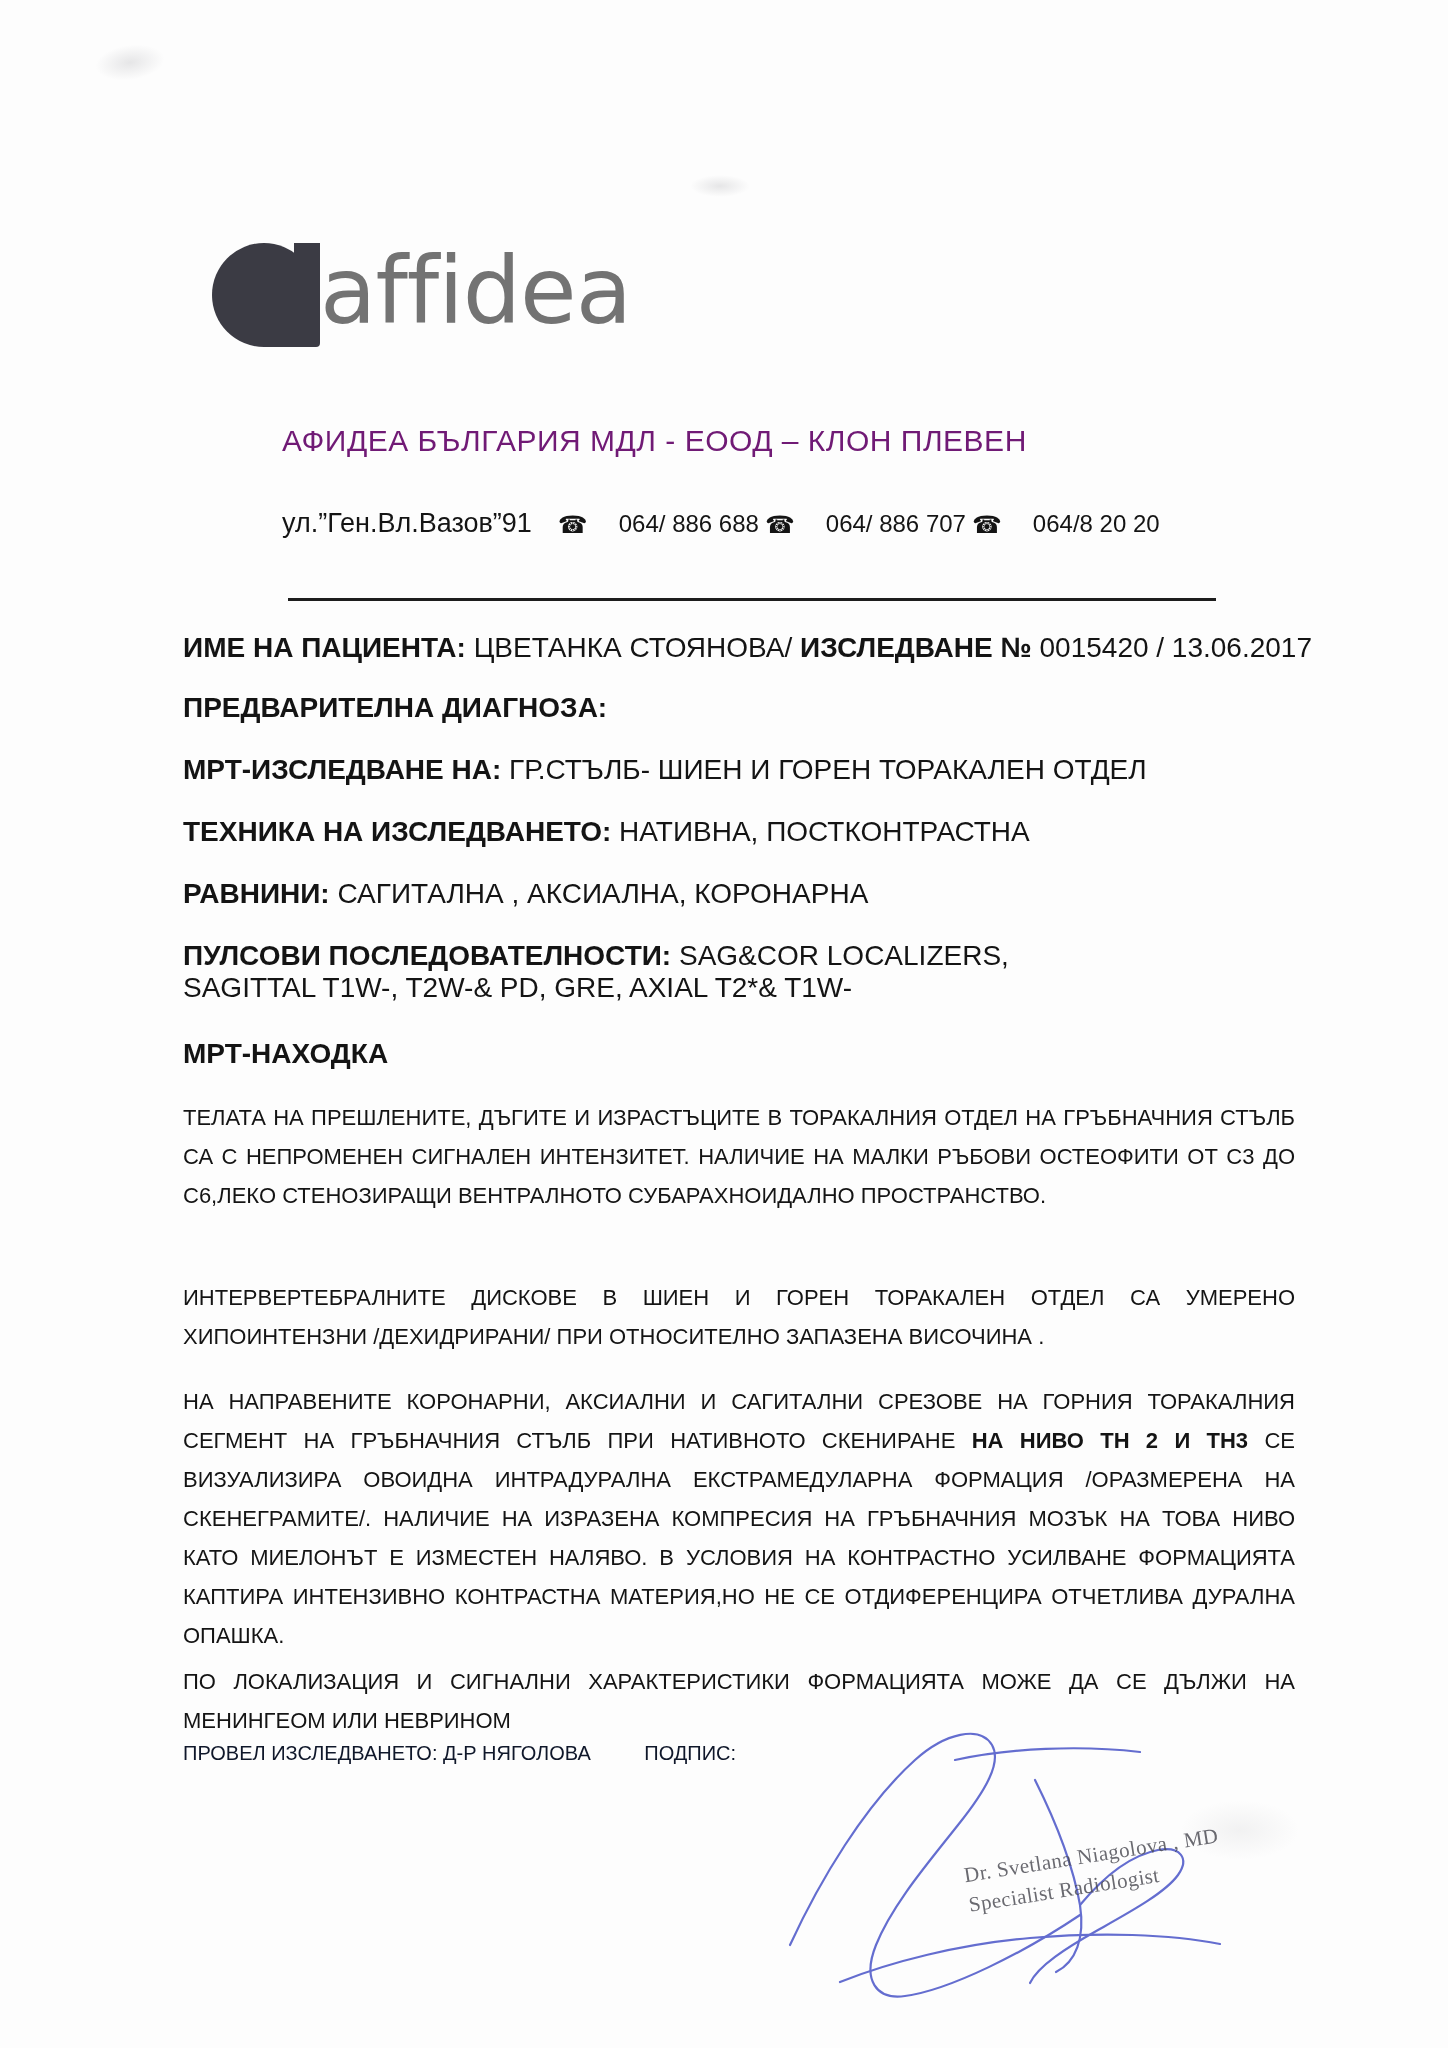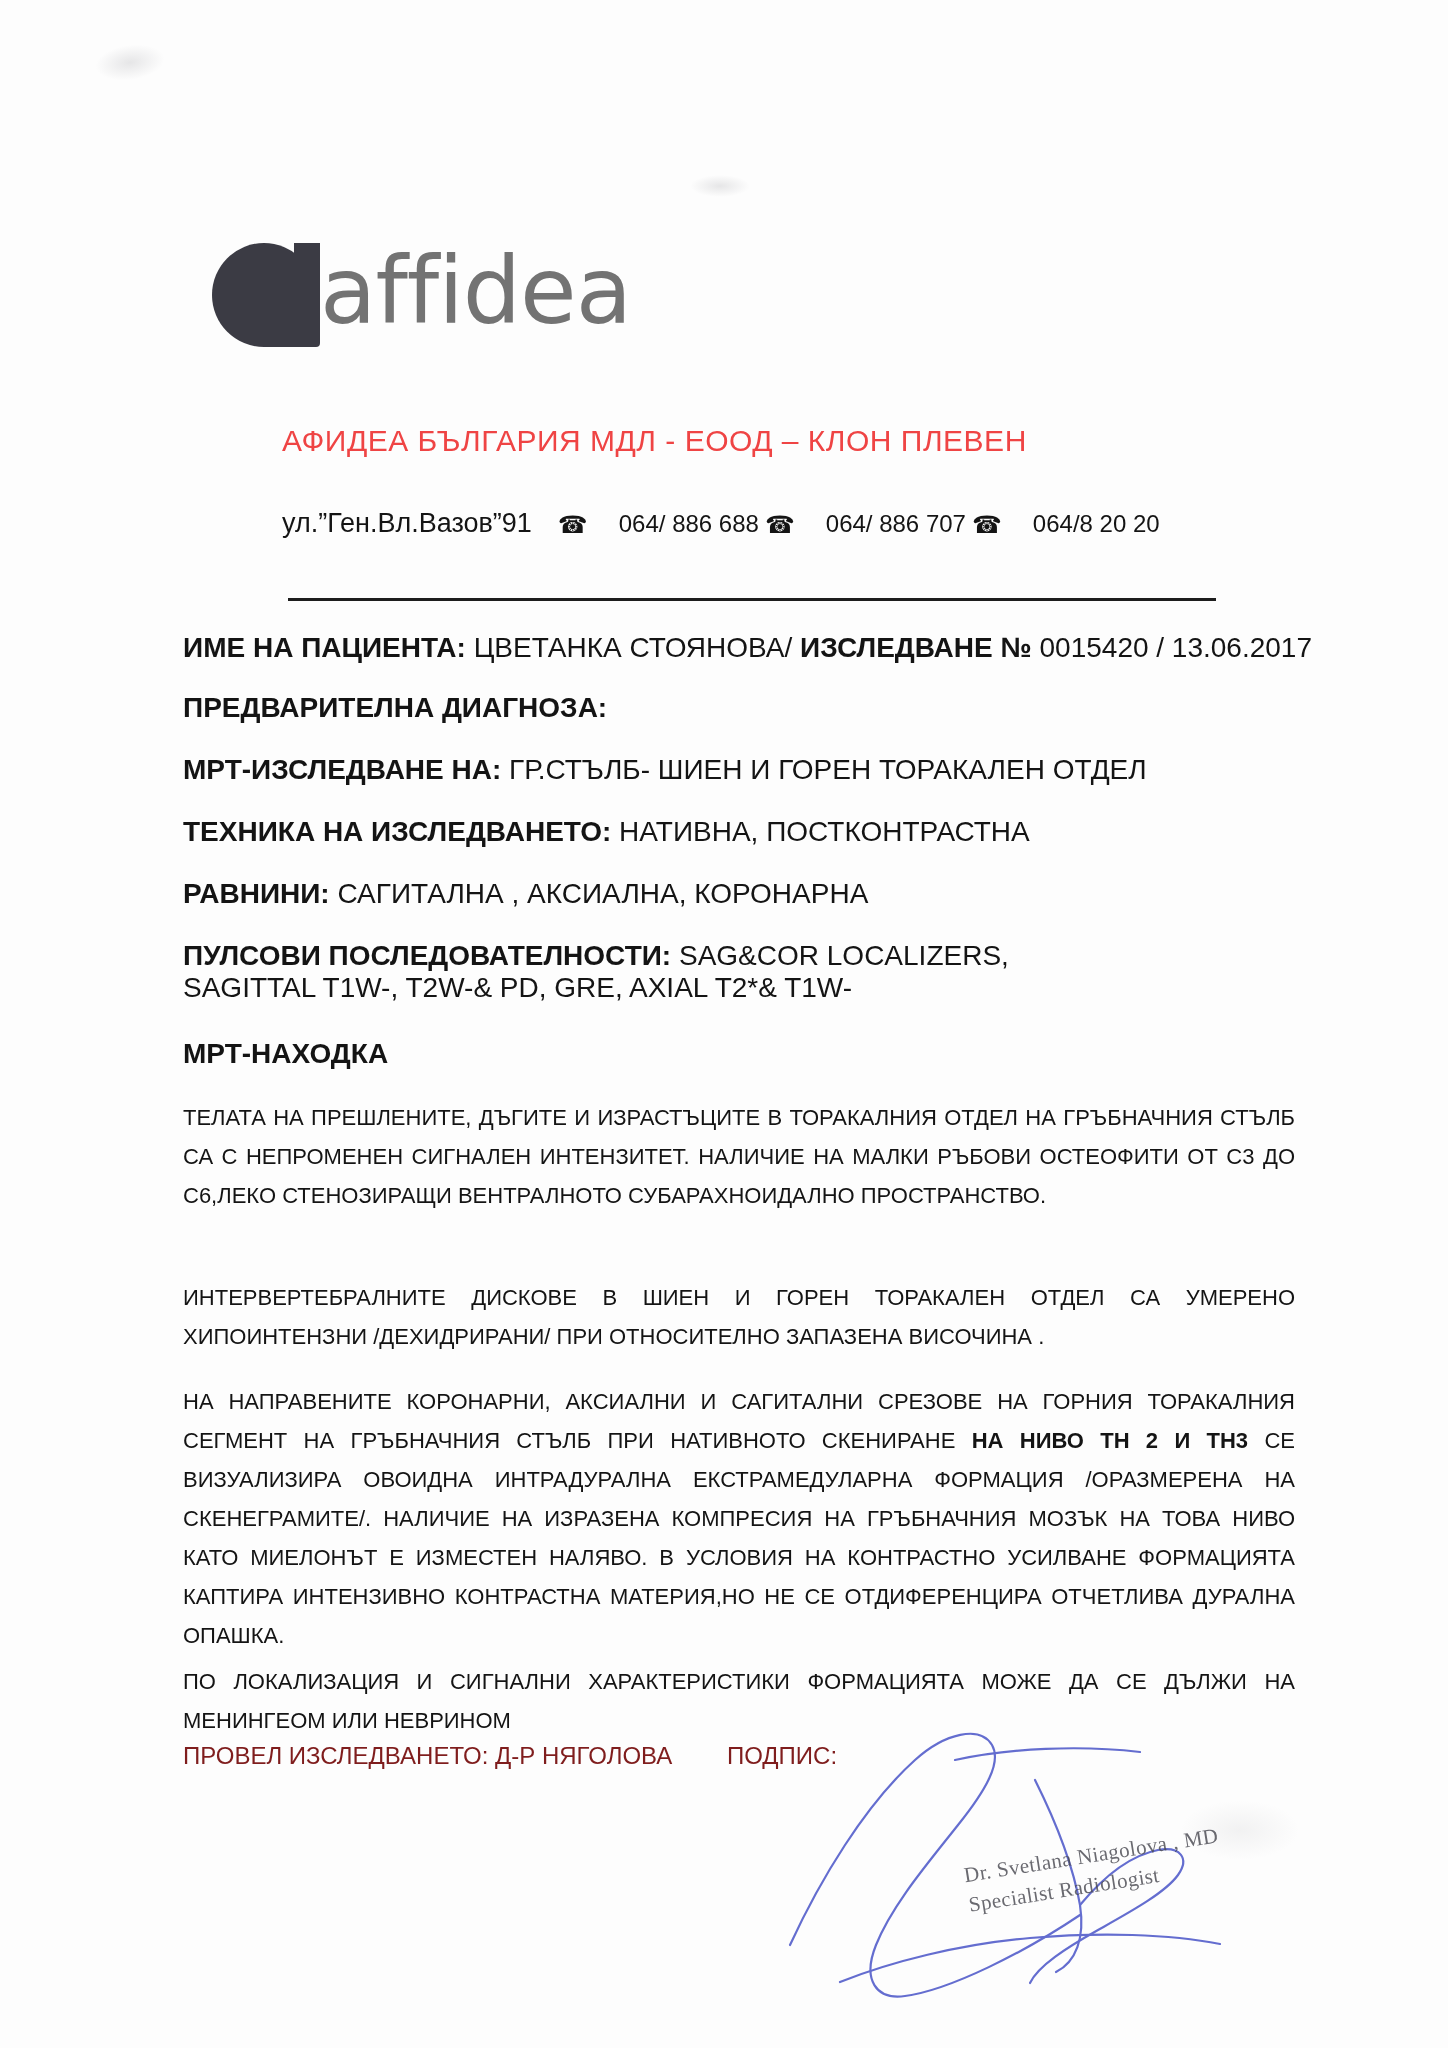--- a/index.html
+++ b/index.html
@@ -76,21 +76,21 @@
     margin-left: -6px;
   }
 
   
   .org-name {
     position: absolute;
     left: 282px;
     top: 424px;
     font-size: 30px;
     letter-spacing: 0.5px;
-    color: #ef4444;
+    color: #701a75;
     white-space: nowrap;
   }
   .org-address {
     position: absolute;
     left: 282px;
     top: 508px;
     font-size: 27px;
     color: #141414;
     white-space: nowrap;
     display: flex;
@@ -158,22 +158,22 @@
     color: #141414;
     text-align: justify;
     text-align-last: left;
   }
   .p3 b { font-weight: bold; }
 
   .signed-line {
     position: absolute;
     left: 183px;
     top: 1742px;
-    font-size: 24px;
-    color: #7f1d1d;
+    font-size: 20px;
+    color: #0f172a;
     white-space: nowrap;
     text-align: center;
   }
   .signed-line .sig-label { margin-left: 48px; }
 
   
   .signature {
     position: absolute;
     left: 780px;
     top: 1700px;

